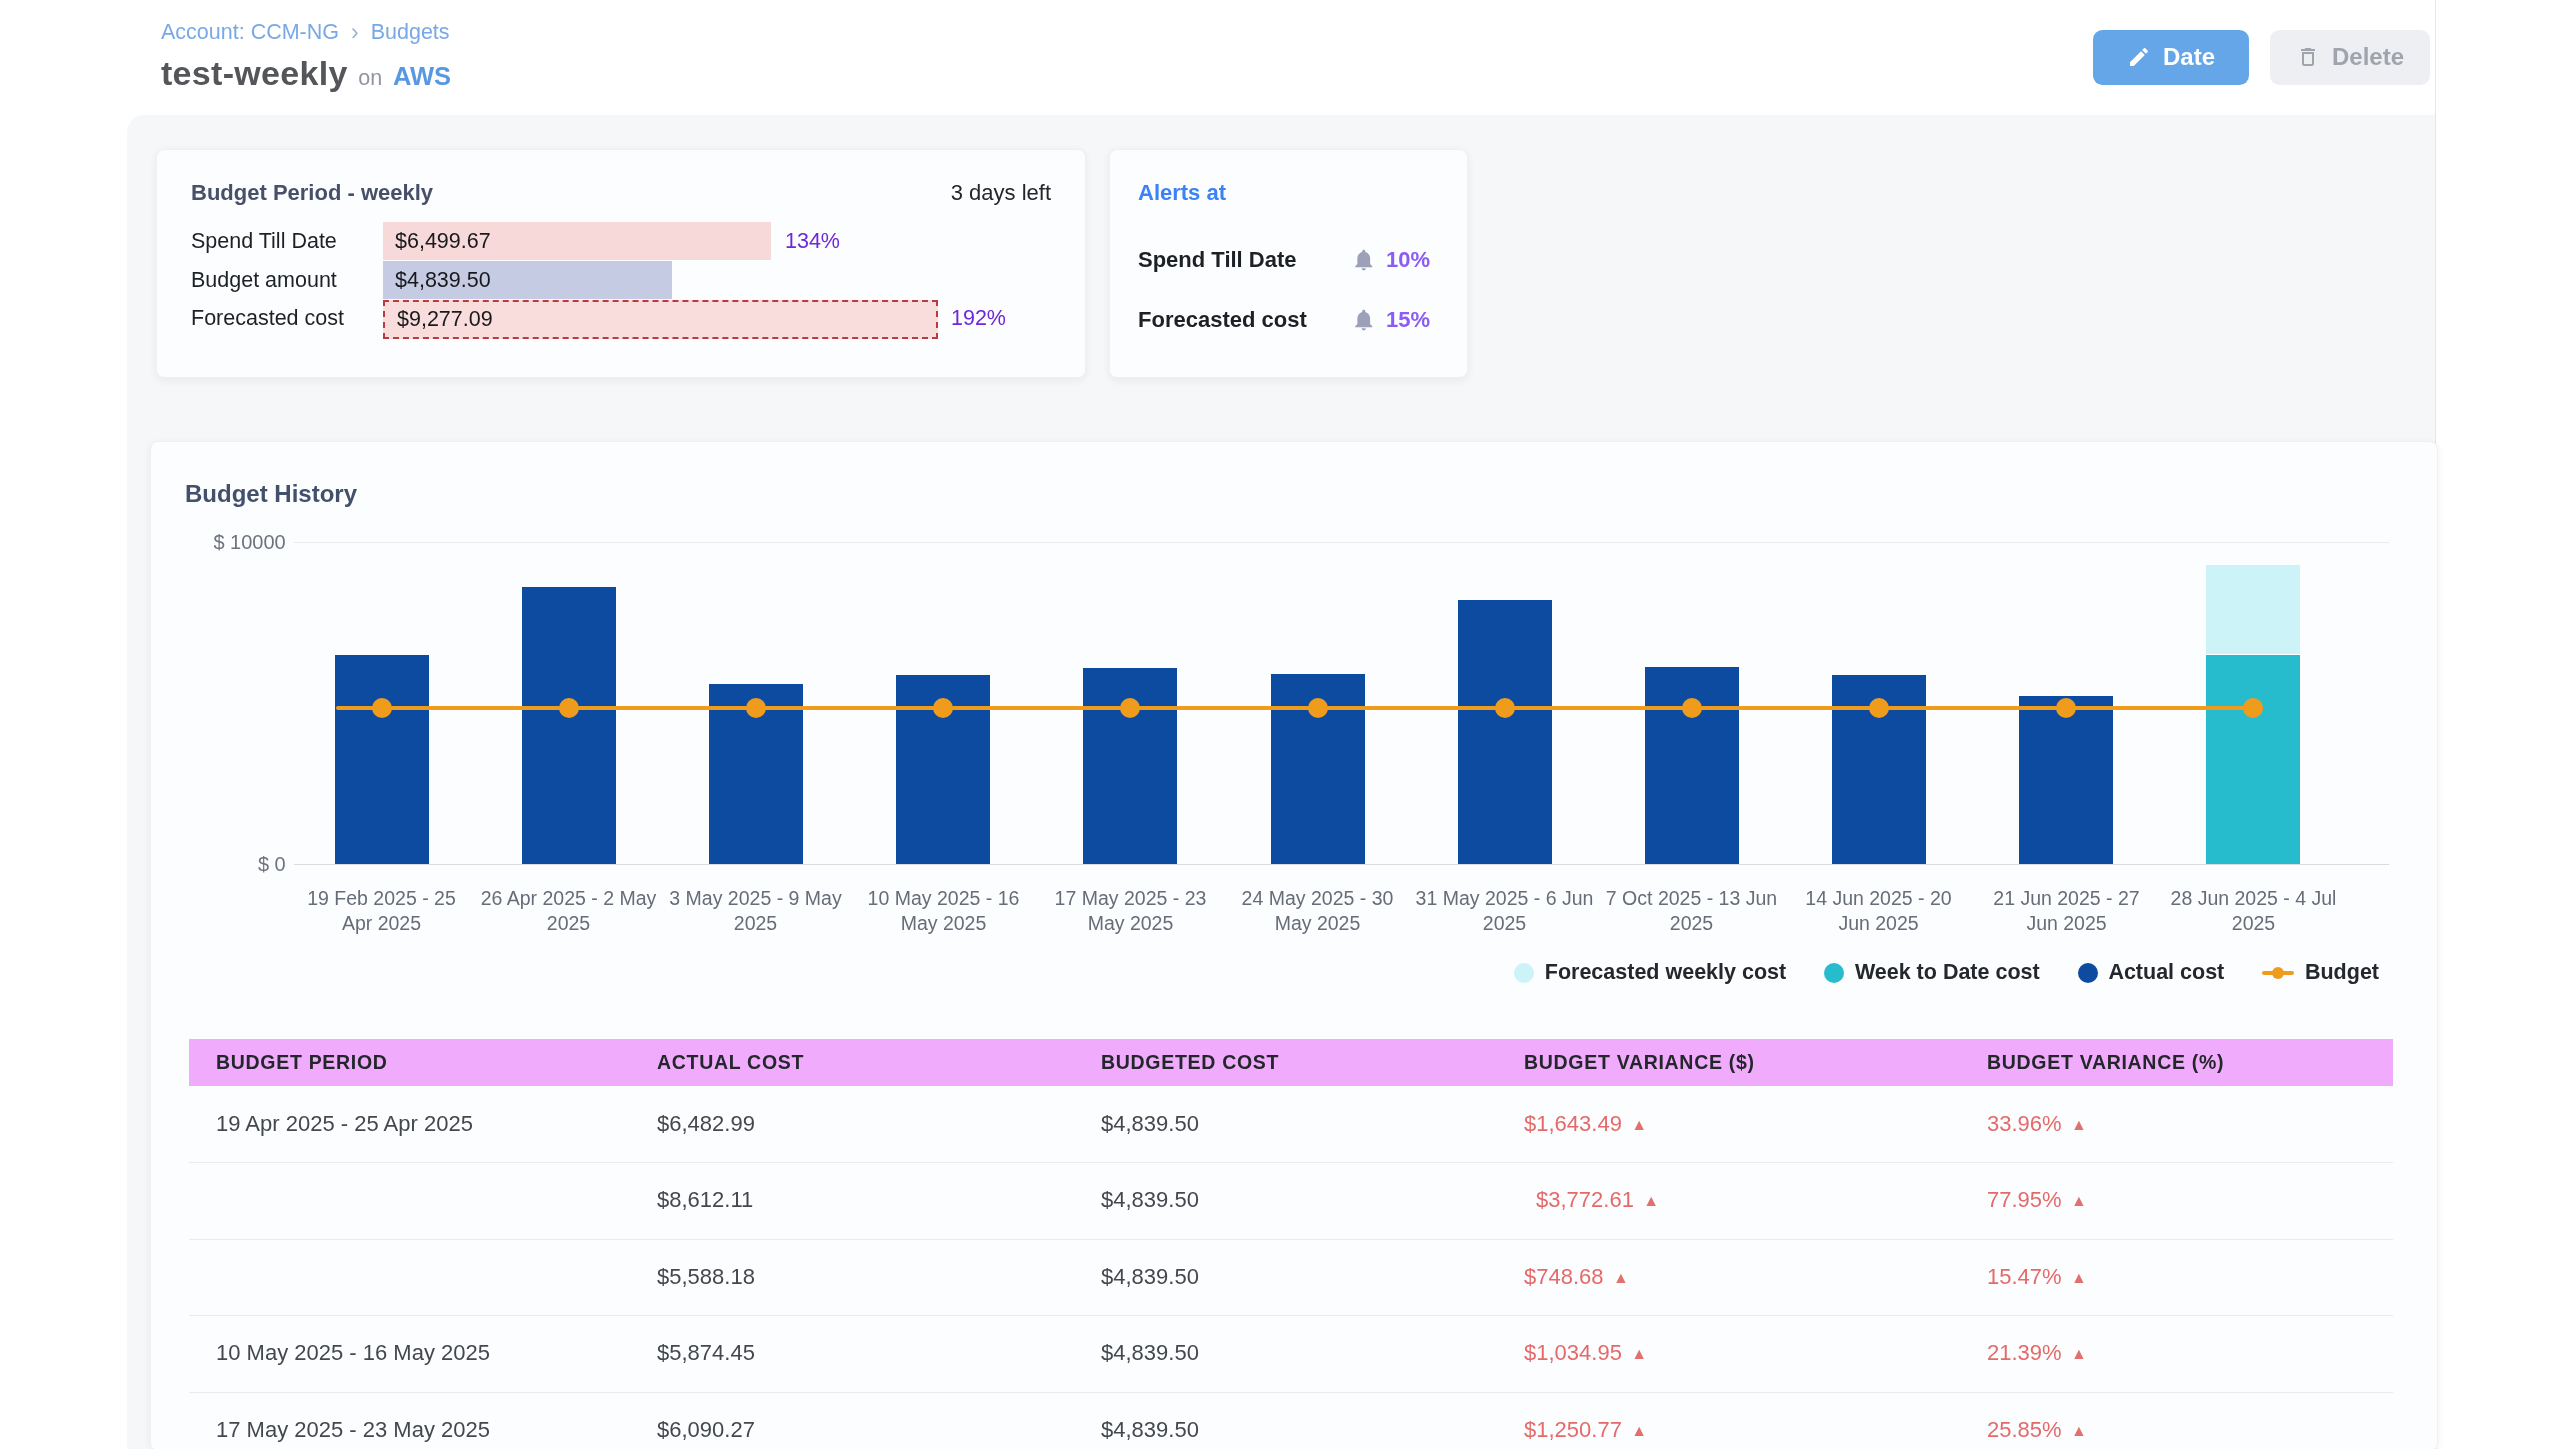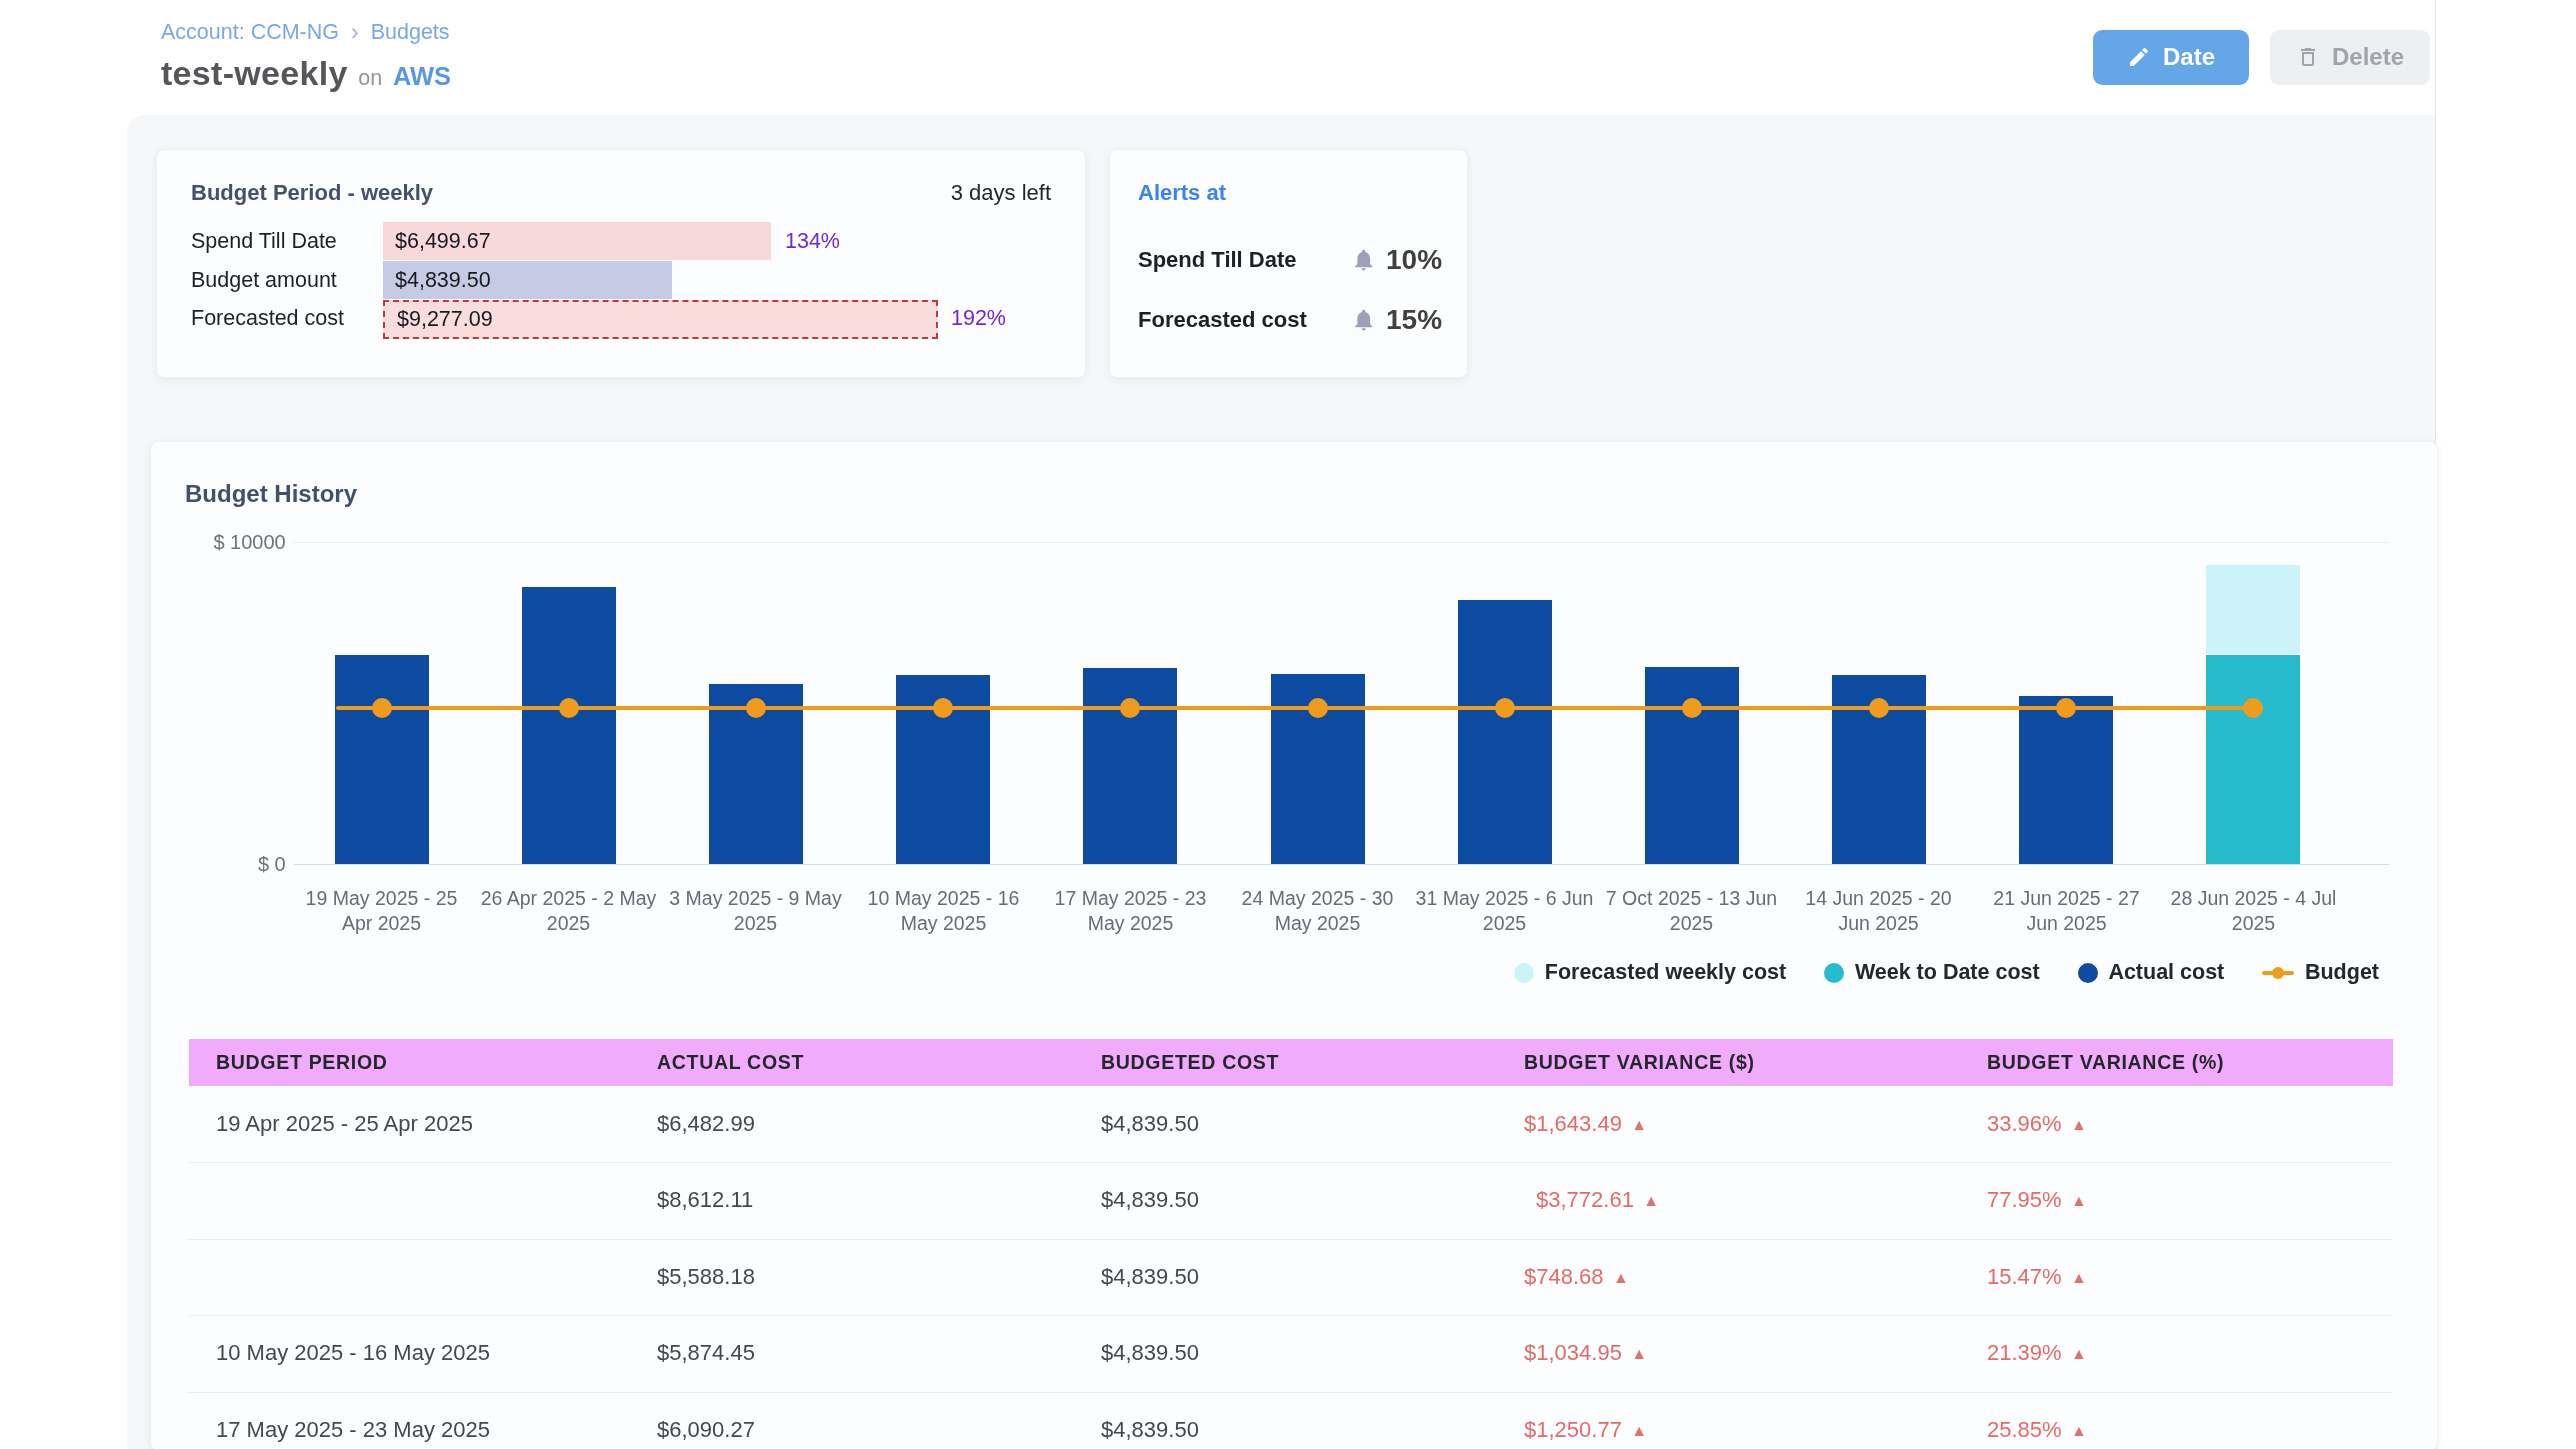--- a/index.html
+++ b/index.html
@@ -36,21 +36,21 @@
   .bp-bar{left:226px;display:flex;align-items:center;box-sizing:border-box;}
   .bp-bar .val{padding-left:12px;font-size:21.5px;font-weight:500;color:#17191d;white-space:nowrap;}
   .bp-bar-spend{background:#f8d9da;height:38px;}
   .bp-bar-budget{background:#c5cbe2;height:38px;}
   .bp-bar-forecast{background:#f9dcdc;border:2px dashed #b93a3f;height:39px;}
   .bp-pct{font-size:21.5px;font-weight:500;color:#6d28d9;height:27px;line-height:27px;}
 
   .alerts-title{left:28px;top:29.5px;font-size:22px;font-weight:700;color:#3b82f6;}
   .alert-label{left:28px;font-size:22px;font-weight:700;color:#1d2025;height:29.5px;line-height:29.5px;}
   .alert-bell{left:241px;width:25.5px;height:25.5px;}
-  .alert-pct{left:276px;font-size:28px;font-weight:700;color:#404040;height:29.5px;line-height:29.5px;}
+  .alert-pct{left:276px;font-size:22px;font-weight:700;color:#8b5cf6;height:29.5px;line-height:29.5px;}
 
   
   .chart-title{left:34px;top:38px;font-size:24px;font-weight:700;color:#42506b;}
   .gridline{height:1.3px;background:#eaecee;}
   .baseline{height:1.3px;background:#d8dbdf;}
   .y-tick{width:134px;text-align:right;font-size:20px;color:#6d737e;height:24px;line-height:24px;}
   .bar{width:94px;}
   .bar-actual{background:#0d4ba1;}
   .bar-wtd{background:#27bccd;}
   .bar-forecast{background:#ccf3f8;}
@@ -176,21 +176,21 @@
         <div class="abs budget-dot" style="left: 969px; top: 256px;"></div>
         <div class="abs budget-dot" style="left: 1157px; top: 256px;"></div>
         <div class="abs budget-dot" style="left: 1344px; top: 256px;"></div>
         <div class="abs budget-dot" style="left: 1531px; top: 256px;"></div>
         <div class="abs budget-dot" style="left: 1718px; top: 256px;"></div>
         <div class="abs budget-dot" style="left: 1905px; top: 256px;"></div>
         <div class="abs budget-dot" style="left: 2092px; top: 256px;"></div>
       </div>
     <div id="xticks">
         <div class="abs x-tick" style="left: 130px; top: 444px;">
-          <span style="display: block;">19 May 2025 - 25</span>
+          <span style="display: block;">19 Feb 2025 - 25</span>
           <span style="display: block;">Apr 2025</span>
         </div>
         <div class="abs x-tick" style="left: 317px; top: 444px;">
           <span style="display: block;">26 Apr 2025 - 2 May</span>
           <span style="display: block;">2025</span>
         </div>
         <div class="abs x-tick" style="left: 504px; top: 444px;">
           <span style="display: block;">3 May 2025 - 9 May</span>
           <span style="display: block;">2025</span>
         </div>

